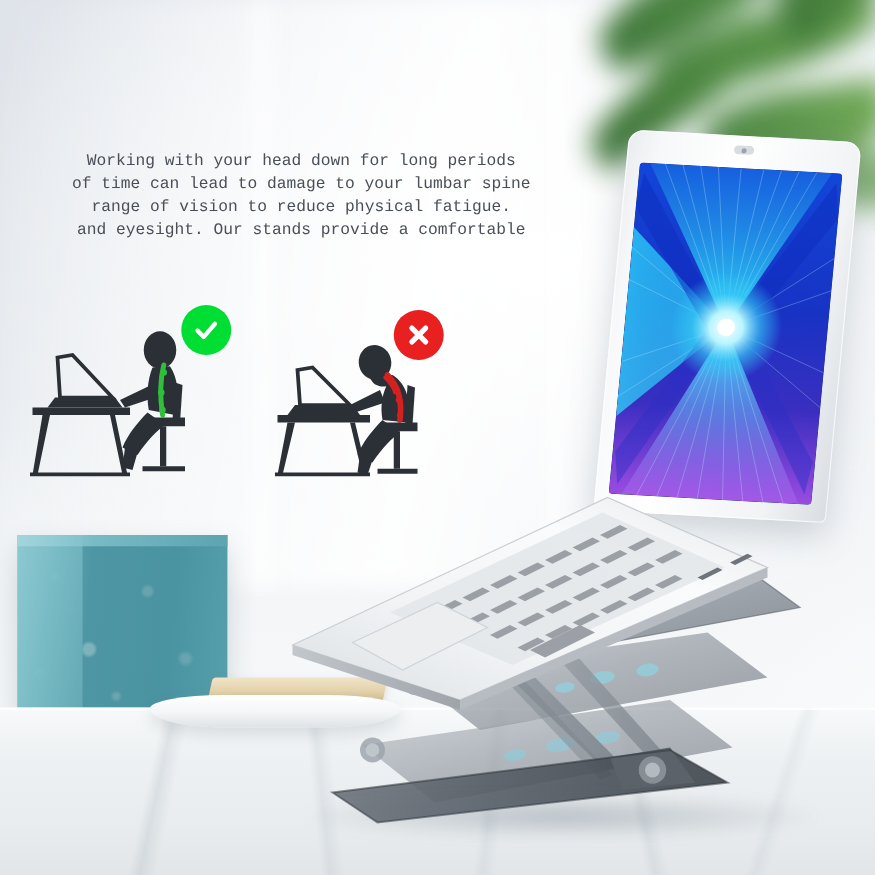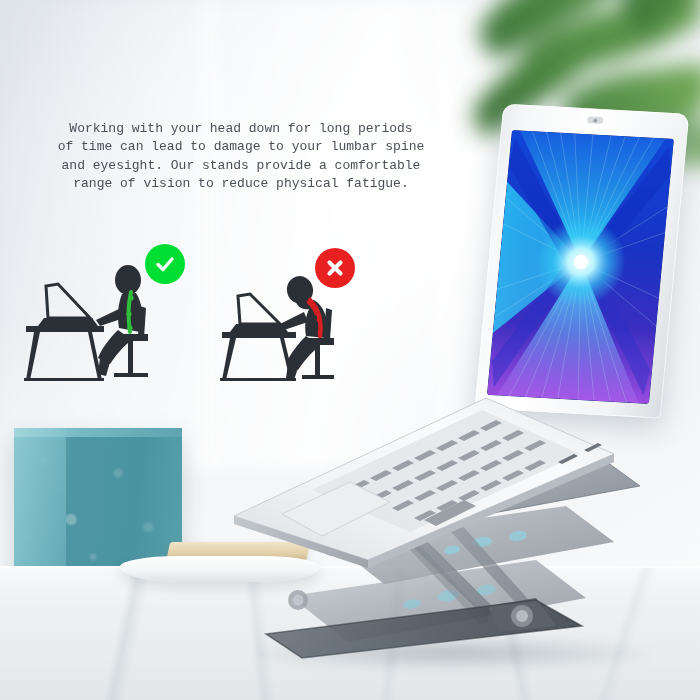--- a/index.html
+++ b/index.html
@@ -170,22 +170,22 @@
 
   <div class="counter"></div>
   <div class="counter-edge"></div>
   <div class="board"></div>
   <div class="dish"></div>
 
 
   <div class="body-copy">
     <div>Working with your head down for long periods</div>
     <div>of time can lead to damage to your lumbar spine</div>
+    <div>range of vision to reduce physical fatigue.</div>
     <div>and eyesight. Our stands provide a comfortable</div>
-    <div>range of vision to reduce physical fatigue.</div>
   </div>
 
   <div class="posture" style="left:18px;top:246px;width:180px;height:140px;">
     <svg width="180" height="140" viewBox="0 0 180 140">
 
       <rect x="8" y="80" width="78" height="6" fill="#2b3036"></rect>
       <path d="M16 86 L8 134 L12 134 L22 86 Z" fill="#2b3036"></path>
       <path d="M74 86 L84 134 L80 134 L70 86 Z" fill="#2b3036"></path>
       <rect x="6" y="132" width="80" height="3" fill="#2b3036"></rect>
 

